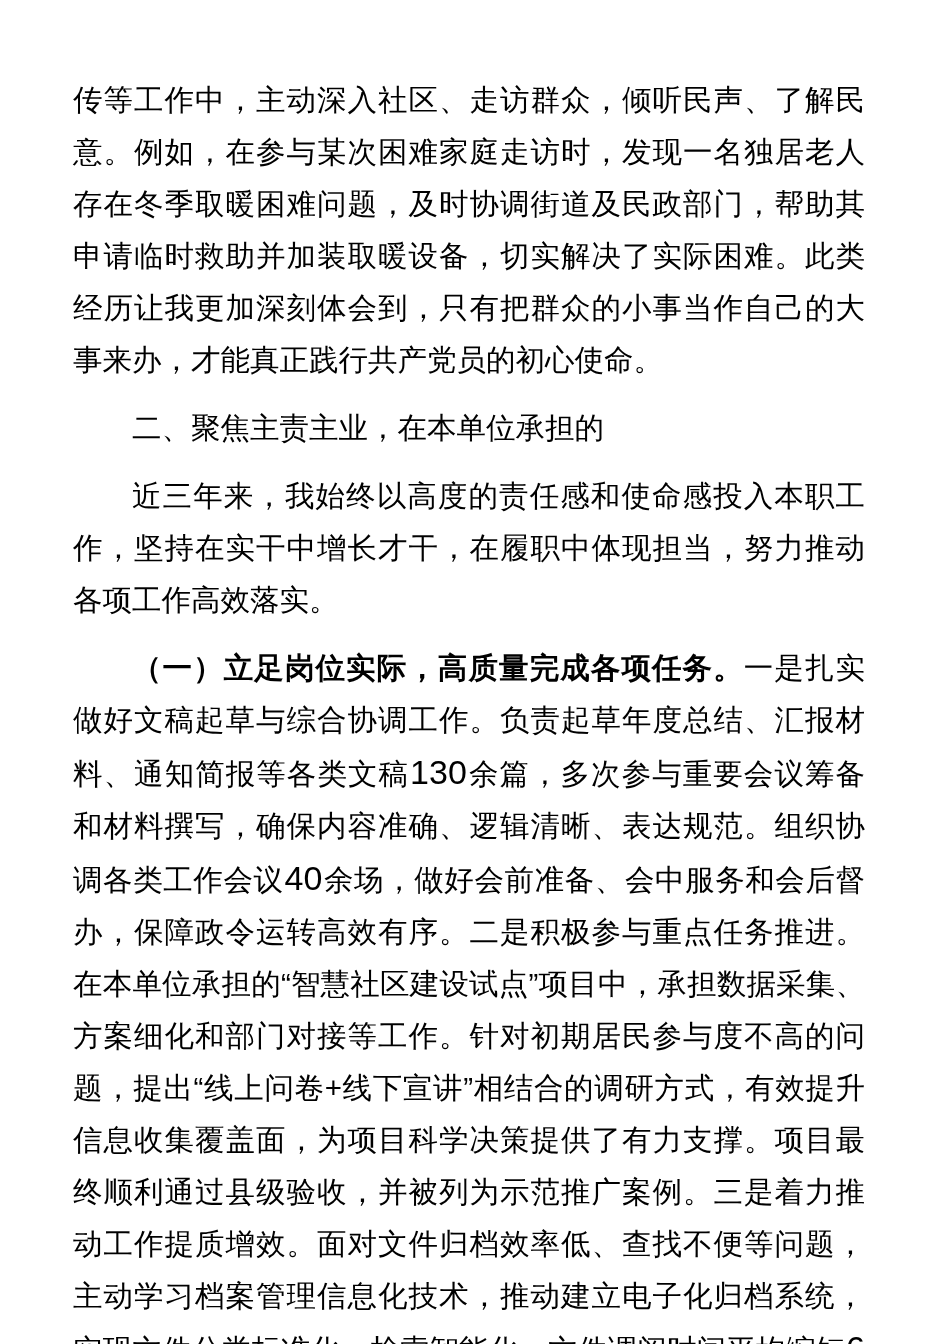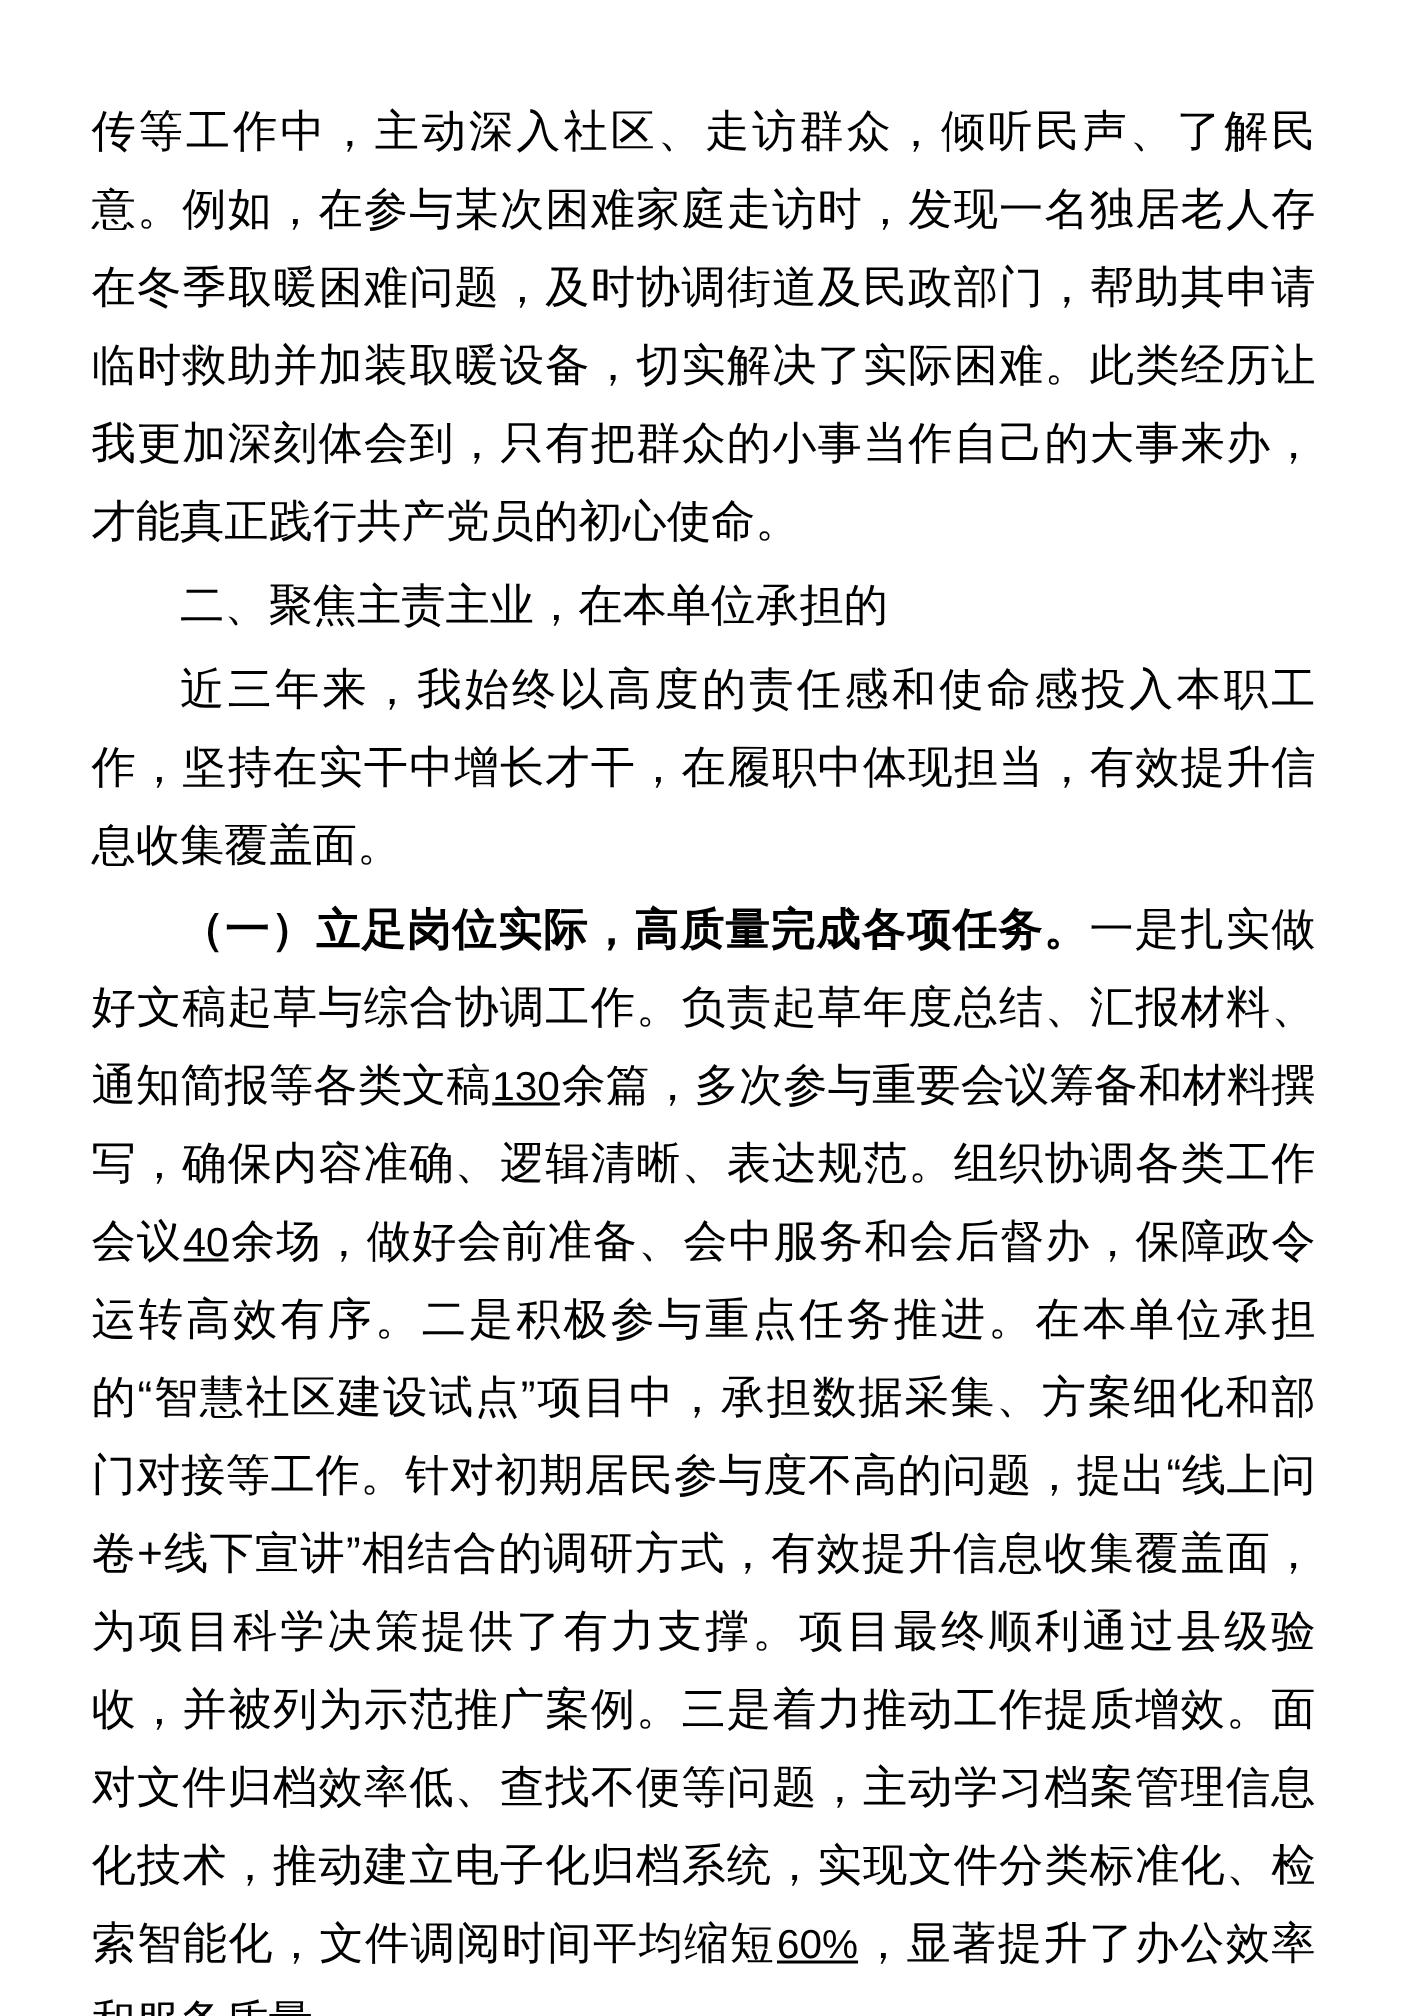--- a/index.html
+++ b/index.html
@@ -18,21 +18,21 @@
     overflow: hidden;
     box-sizing: border-box;
   }
   .doc-body {
     position: absolute;
     left: 57px;
     top: 58px;
     width: 824px;
   }
   .para {
-    margin: 4px;
+    margin: 16px;
     color: #000000;
     font-size: 29.5px;
     line-height: 52px;
     text-align: justify;
     text-justify: inter-character;
     text-align-last: left;
     letter-spacing: 0px;
     word-break: break-all;
     font-weight: 400;
   }
@@ -40,33 +40,32 @@
     text-indent: 59px;
   }
   .para.heading-line {
     text-indent: 59px;
   }
   .b {
     font-weight: 700;
   }
   .num {
     font-family: "Liberation Sans", sans-serif;
-    font-size: 27px;
+    font-size: 34px;
     padding: 0 1px;
-    text-decoration: underline;
   }
 </style>
 </head>
 <body>
 
 <div class="page">
   <div class="doc-body">
 
     <p class="para">传等工作中，主动深入社区、走访群众，倾听民声、了解民意。例如，在参与某次困难家庭走访时，发现一名独居老人存在冬季取暖困难问题，及时协调街道及民政部门，帮助其申请临时救助并加装取暖设备，切实解决了实际困难。此类经历让我更加深刻体会到，只有把群众的小事当作自己的大事来办，才能真正践行共产党员的初心使命。</p>
 
     <p class="para heading-line">二、聚焦主责主业，在本单位承担的</p>
 
-    <p class="para indent">近三年来，我始终以高度的责任感和使命感投入本职工作，坚持在实干中增长才干，在履职中体现担当，有效提升信息收集覆盖面。</p>
+    <p class="para indent">近三年来，我始终以高度的责任感和使命感投入本职工作，坚持在实干中增长才干，在履职中体现担当，努力推动各项工作高效落实。</p>
 
     <p class="para indent"><span class="b">（一）立足岗位实际，高质量完成各项任务。</span><span>一是扎实做好文稿起草与综合协调工作。负责起草年度总结、汇报材料、通知简报等各类文稿</span><span class="num">130</span><span>余篇，多次参与重要会议筹备和材料撰写，确保内容准确、逻辑清晰、表达规范。组织协调各类工作会议</span><span class="num">40</span><span>余场，做好会前准备、会中服务和会后督办，保障政令运转高效有序。二是积极参与重点任务推进。在本单位承担的“智慧社区建设试点”项目中，承担数据采集、方案细化和部门对接等工作。针对初期居民参与度不高的问题，提出“线上问卷+线下宣讲”相结合的调研方式，有效提升信息收集覆盖面，为项目科学决策提供了有力支撑。项目最终顺利通过县级验收，并被列为示范推广案例。三是着力推动工作提质增效。面对文件归档效率低、查找不便等问题，主动学习档案管理信息化技术，推动建立电子化归档系统，实现文件分类标准化、检索智能化，文件调阅时间平均缩短</span><span class="num">60%</span><span>，显著提升了办公效率和服务质量。</span></p>
 
   </div>
 </div>
 
 </body></html>

